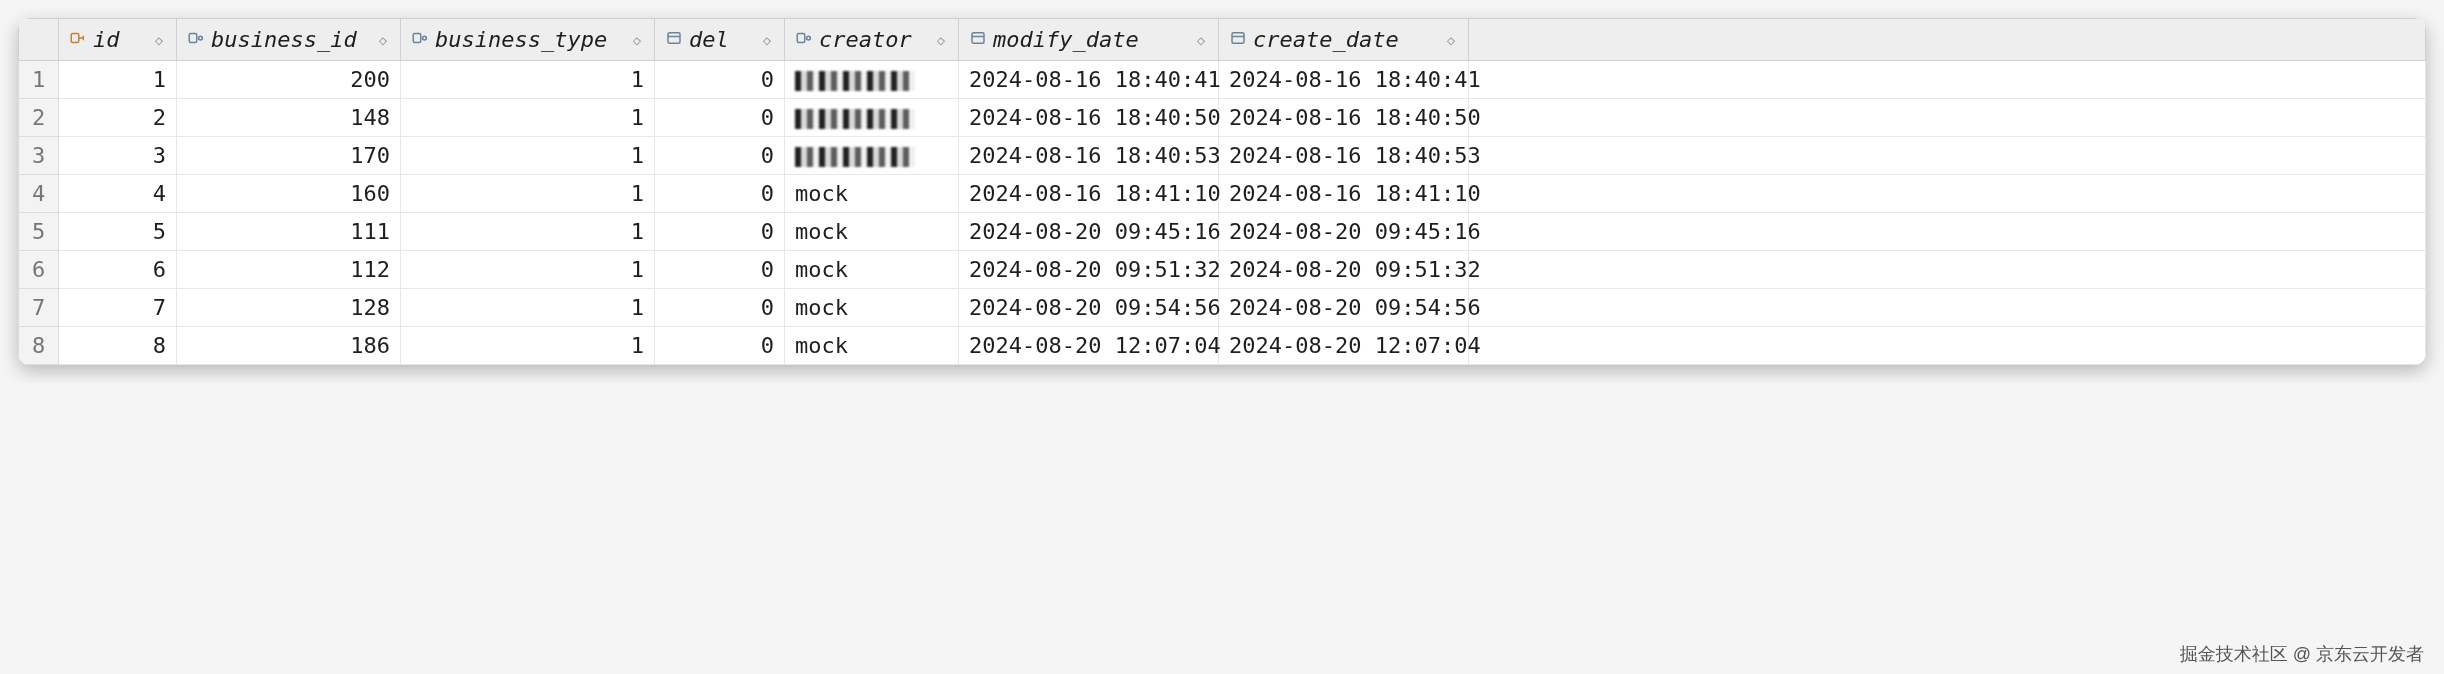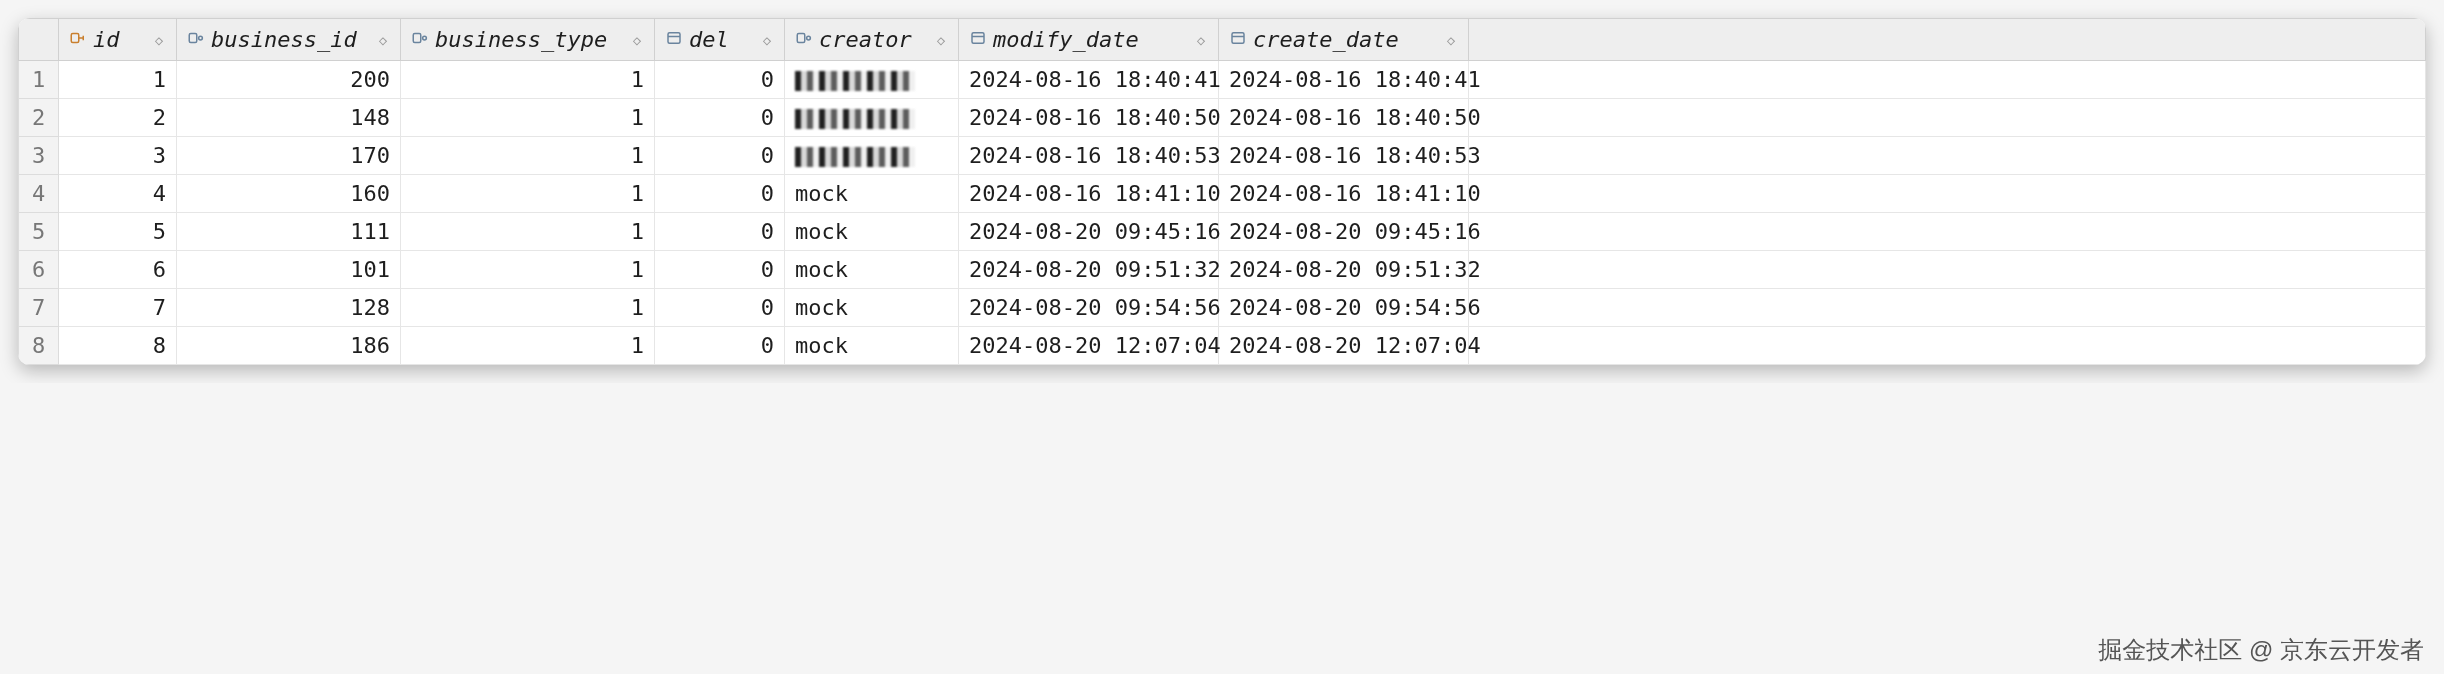--- a/index.html
+++ b/index.html
@@ -86,21 +86,21 @@
         #606060 12px 18px, #e6e6e6 18px 24px);
     filter: blur(1px) contrast(1.1);
     vertical-align: middle;
   }
 
   .watermark {
     position: fixed;
     right: 20px;
     bottom: 8px;
     font-family: "PingFang SC", "Microsoft YaHei", sans-serif;
-    font-size: 24px;
+    font-size: 18px;
     color: #555;
   }
 </style>
 </head>
 <body>
 
 <div class="panel">
   <table>
     <colgroup>
       <col class="rownum">
@@ -241,21 +241,21 @@
           <td class="num">1</td>
           <td class="num">0</td>
           <td>mock</td>
           <td>2024-08-20 09:45:16</td>
           <td>2024-08-20 09:45:16</td>
           <td></td>
         </tr>
         <tr>
           <td class="rownum">6</td>
           <td class="num">6</td>
-          <td class="num">101</td>
+          <td class="num">112</td>
           <td class="num">1</td>
           <td class="num">0</td>
           <td>mock</td>
           <td>2024-08-20 09:51:32</td>
           <td>2024-08-20 09:51:32</td>
           <td></td>
         </tr>
         <tr>
           <td class="rownum">7</td>
           <td class="num">7</td>

